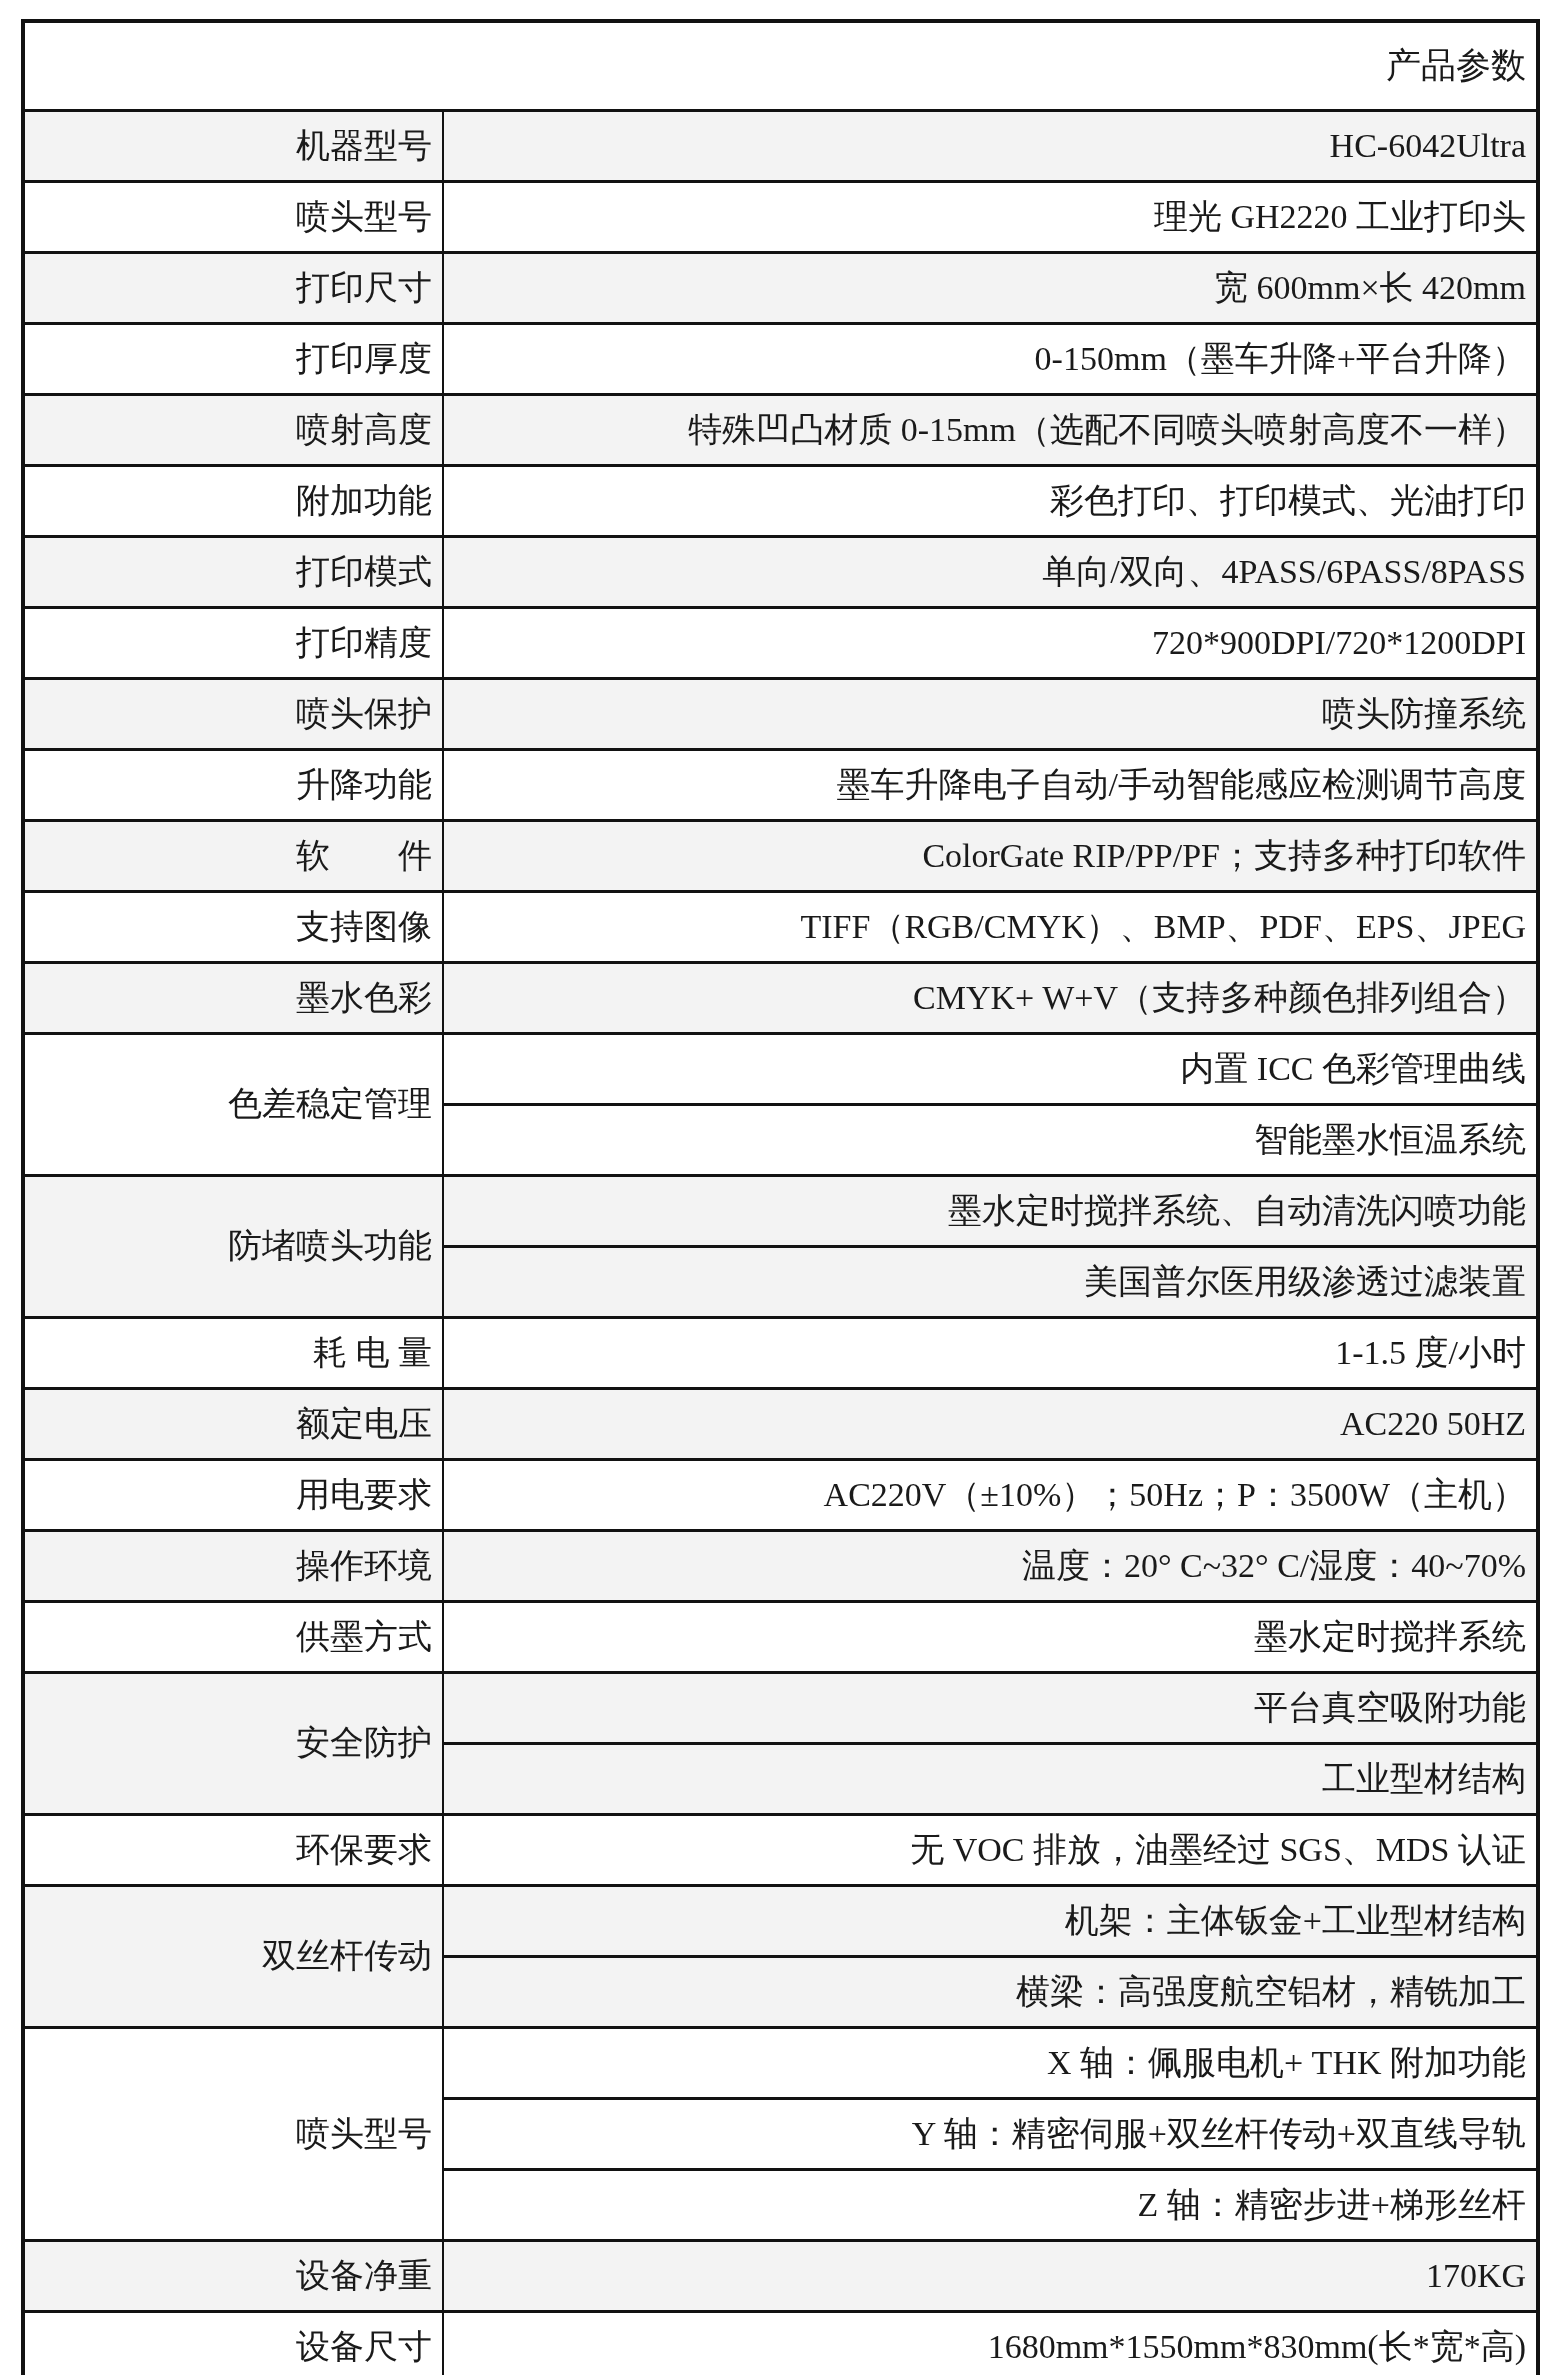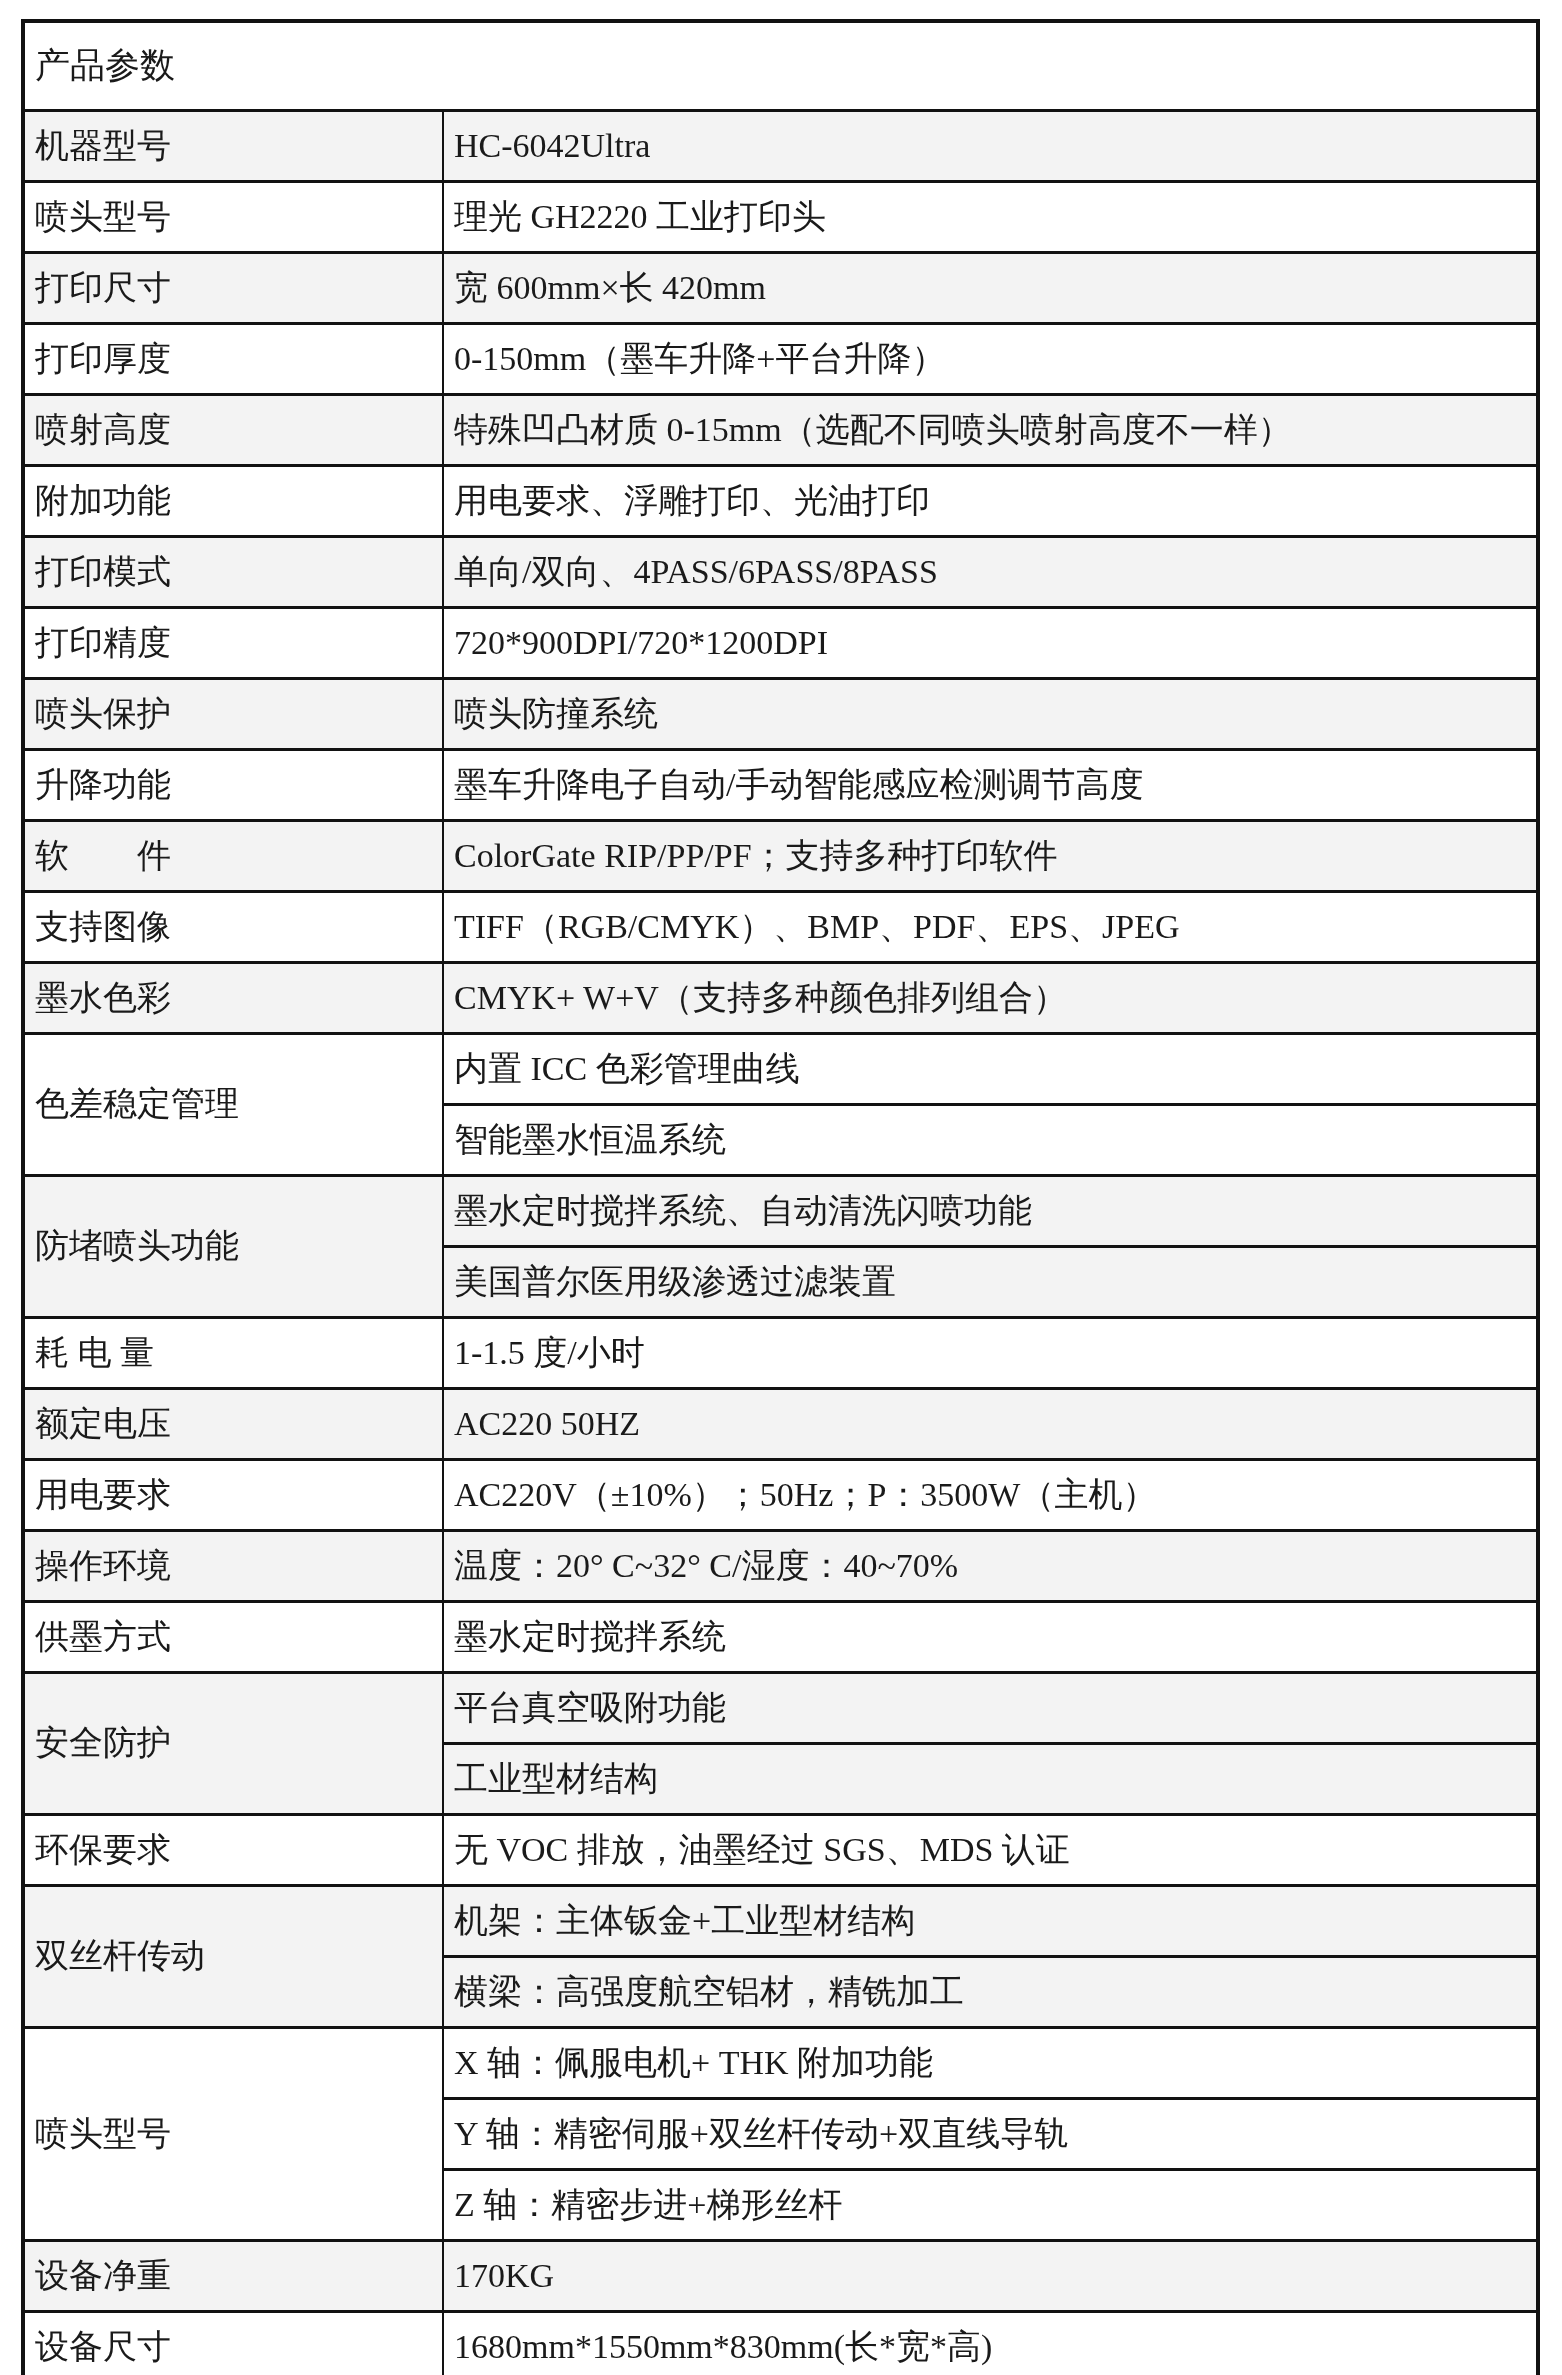--- a/index.html
+++ b/index.html
@@ -23,21 +23,21 @@
   }
   col.col-label { width: 420px; }
   col.col-value { width: 1095px; }
   td {
     border-left: 2px solid #121212;
     border-right: 2px solid #121212;
     border-top: 3px solid #121212;
     border-bottom: 3px solid #121212;
     font-size: 34px;
     line-height: 1.25;
-    text-align: left;
+    text-align: right;
     vertical-align: middle;
     padding: 0 10px;
     background: #ffffff;
     height: 68px;
     overflow: hidden;
     white-space: nowrap;
   }
   td.header-cell {
     height: 86px;
     font-size: 35px;
@@ -73,21 +73,21 @@
         <tr>
           <td rowspan="1" class="label-cell">打印厚度</td>
           <td class="value-cell">0-150mm（墨车升降+平台升降）</td>
         </tr>
         <tr>
           <td rowspan="1" class="label-cell shade">喷射高度</td>
           <td class="value-cell shade">特殊凹凸材质 0-15mm（选配不同喷头喷射高度不一样）</td>
         </tr>
         <tr>
           <td rowspan="1" class="label-cell">附加功能</td>
-          <td class="value-cell">用电要求、浮雕打印、光油打印</td>
+          <td class="value-cell">彩色打印、打印模式、光油打印</td>
         </tr>
         <tr>
           <td rowspan="1" class="label-cell shade">打印模式</td>
           <td class="value-cell shade">单向/双向、4PASS/6PASS/8PASS</td>
         </tr>
         <tr>
           <td rowspan="1" class="label-cell">打印精度</td>
           <td class="value-cell">720*900DPI/720*1200DPI</td>
         </tr>
         <tr>

